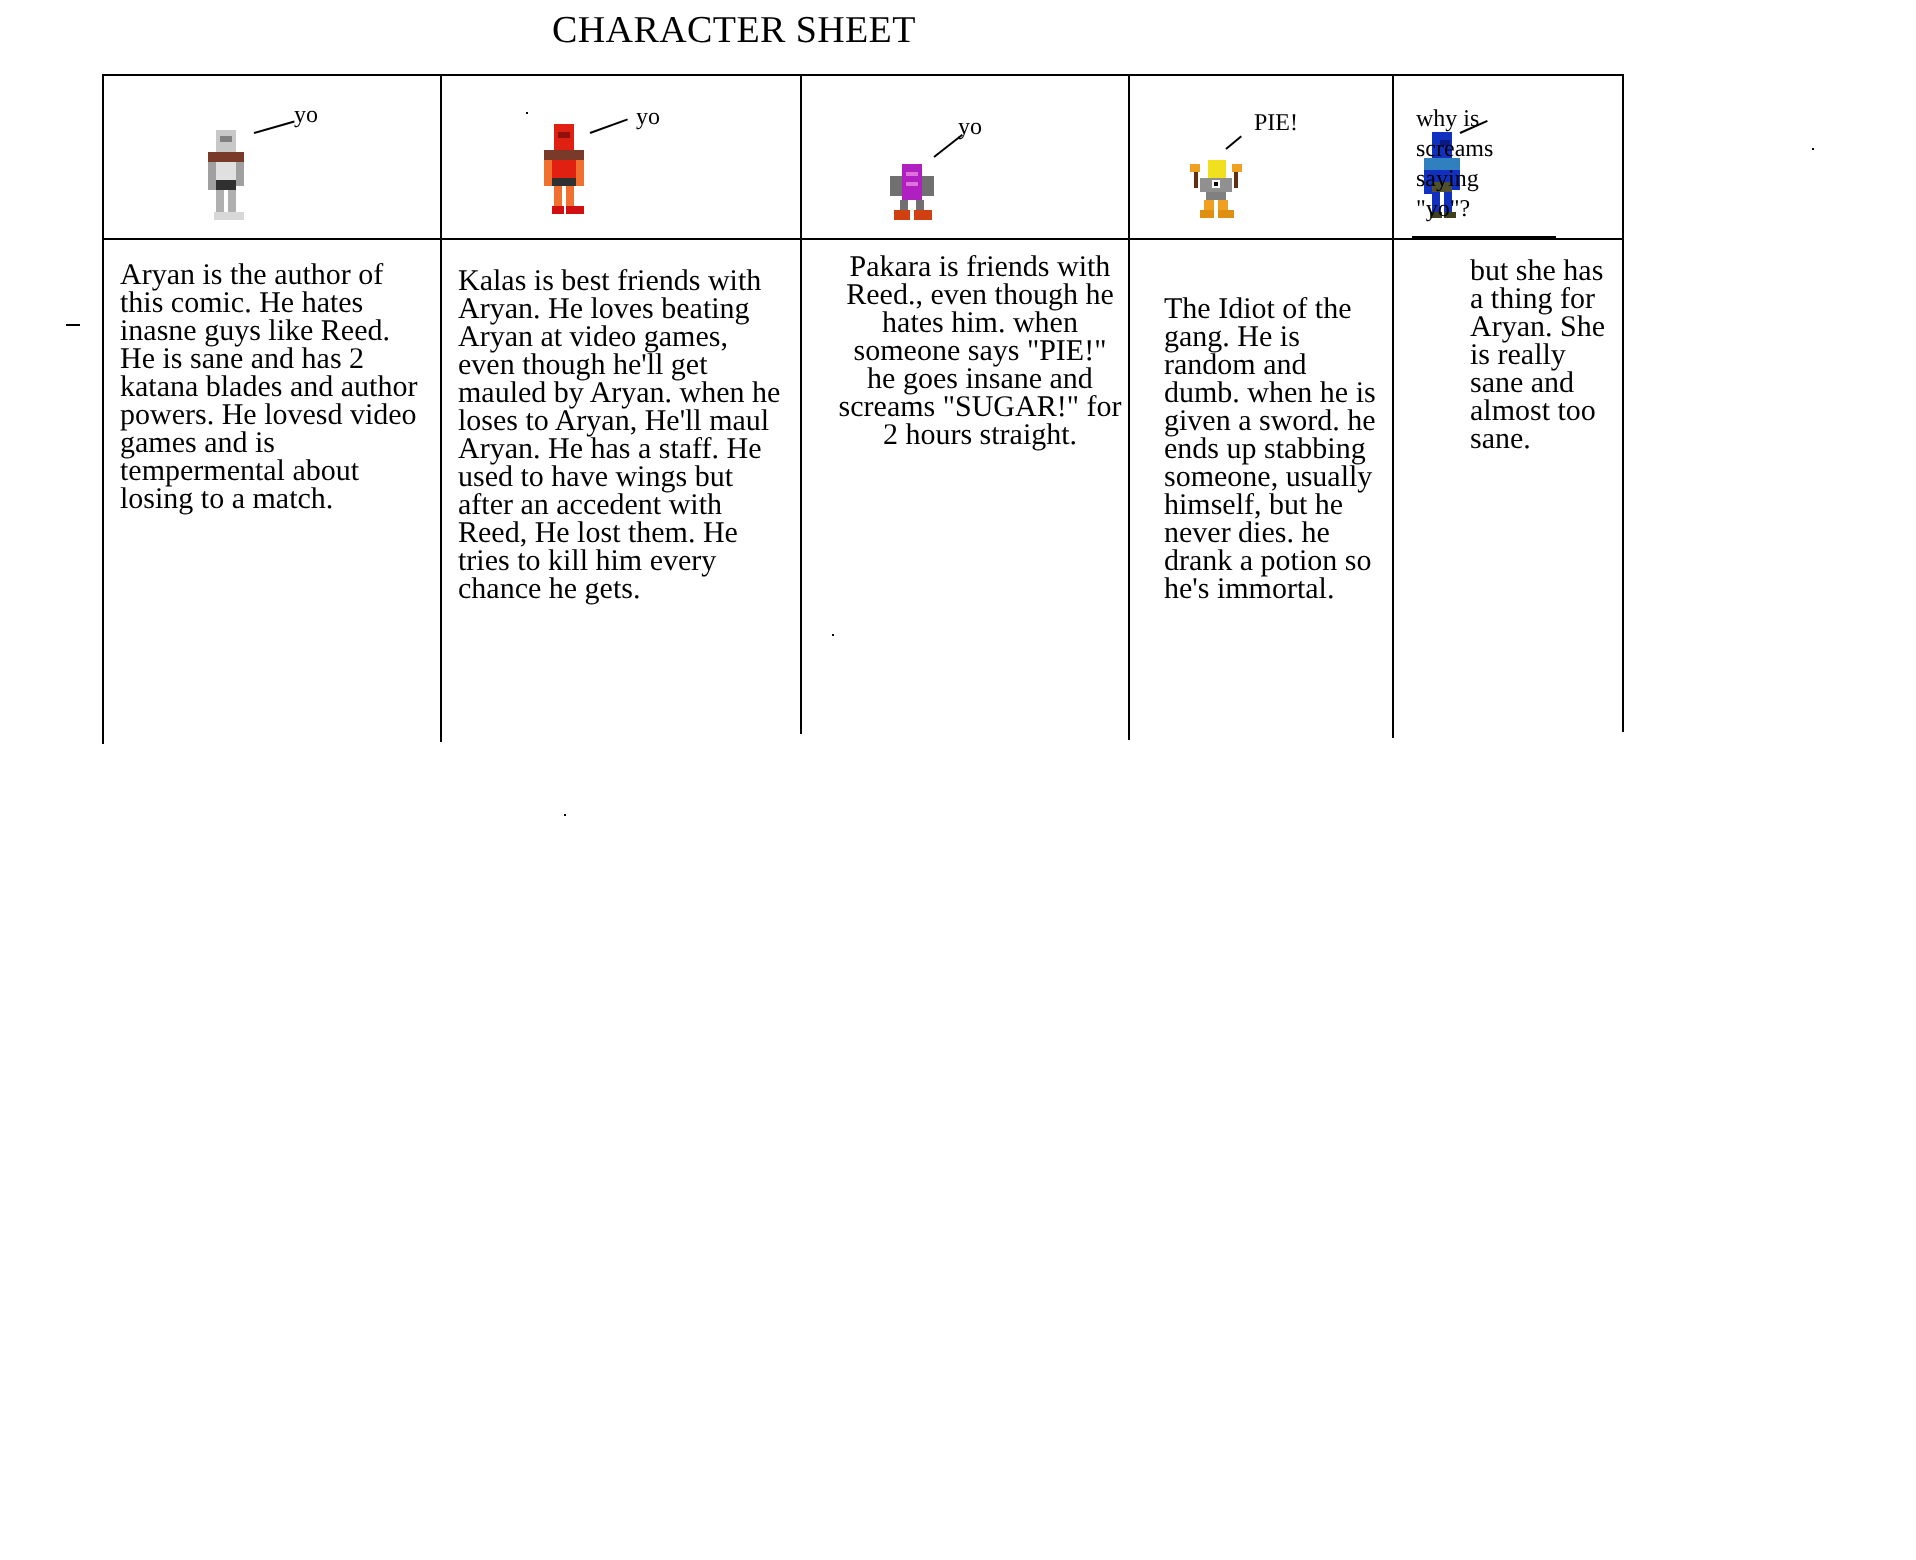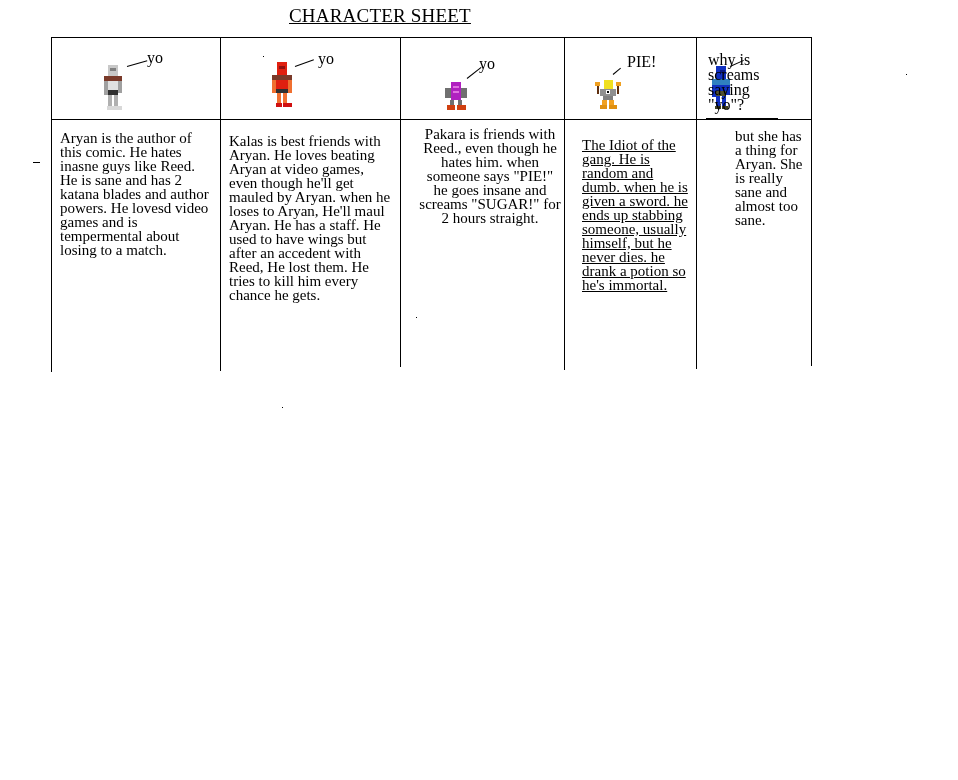--- a/index.html
+++ b/index.html
@@ -1,22 +1,22 @@
 <!DOCTYPE html>
 <html><head>
   <meta charset="utf-8">
   <style>
     html, body { margin: 0; padding: 0; background: #ffffff; }
     body { width: 958px; height: 780px; position: relative; overflow: hidden;
            font-family: "Liberation Serif", "DejaVu Serif", serif; color: #000; }
-    .title { position: absolute; left: 289px; top: 5px; font-size: 19px; letter-spacing: 0.2px; text-decoration: underline; }
+    .title { position: absolute; left: 276px; top: 5px; font-size: 19px; letter-spacing: 0.2px; }
     .hline { position: absolute; height: 1px; background: #000; }
     .vline { position: absolute; width: 1px; background: #000; }
     .desc { position: absolute; font-size: 15px; line-height: 14px; }
-    .speech { position: absolute; font-size: 16px; line-height: 15px; }
+    .speech { position: absolute; font-size: 12px; line-height: 15px; }
     .pointer { position: absolute; height: 1px; background: #000; transform-origin: left center; }
     .sprite { position: absolute; }
     .dot { position: absolute; width: 1px; height: 1px; background: #000; }
     .dash { position: absolute; height: 1px; background: #000; }
   </style>
 </head>
 <body>
 
 <div class="title">CHARACTER SHEET</div>
 
@@ -99,21 +99,21 @@
     <rect x="11" y="10" width="4" height="4" fill="#ffffff"></rect>
     <rect x="12" y="11" width="2" height="2" fill="#000000"></rect>
     <rect x="8" y="16" width="10" height="4" fill="#808080"></rect>
     <rect x="7" y="20" width="5" height="6" fill="#f0a020"></rect>
     <rect x="14" y="20" width="5" height="6" fill="#f0a020"></rect>
     <rect x="5" y="25" width="7" height="4" fill="#e09010"></rect>
     <rect x="14" y="25" width="8" height="4" fill="#e09010"></rect>
   </svg>
   <div class="pointer" style="left:613px; top:74px; width:10px; transform:rotate(-40deg);"></div>
   <div class="speech" style="left:627px; top:54px;">PIE!</div>
-  <div class="desc" style="left:582px; top:138px; width:106px;text-decoration:underline;">The Idiot of the gang. He is random and dumb. when he is given a sword. he ends up stabbing someone, usually himself, but he never dies. he drank a potion so he's immortal.</div>
+  <div class="desc" style="left:582px; top:148px; width:106px;">The Idiot of the gang. He is random and dumb. when he is given a sword. he ends up stabbing someone, usually himself, but he never dies. he drank a potion so he's immortal.</div>
 </div>
 
 <div>
   <svg class="sprite" style="left:710px; top:66px;" width="22" height="44" viewBox="0 0 22 44">
     <rect x="6" y="0" width="10" height="14" fill="#1030c0"></rect>
     <rect x="10" y="4" width="5" height="3" fill="#0a1a80"></rect>
     <rect x="2" y="13" width="18" height="6" fill="#3080c0"></rect>
     <rect x="2" y="19" width="4" height="12" fill="#1030c0"></rect>
     <rect x="16" y="19" width="4" height="10" fill="#1030c0"></rect>
     <rect x="6" y="19" width="10" height="8" fill="#1030c0"></rect>

